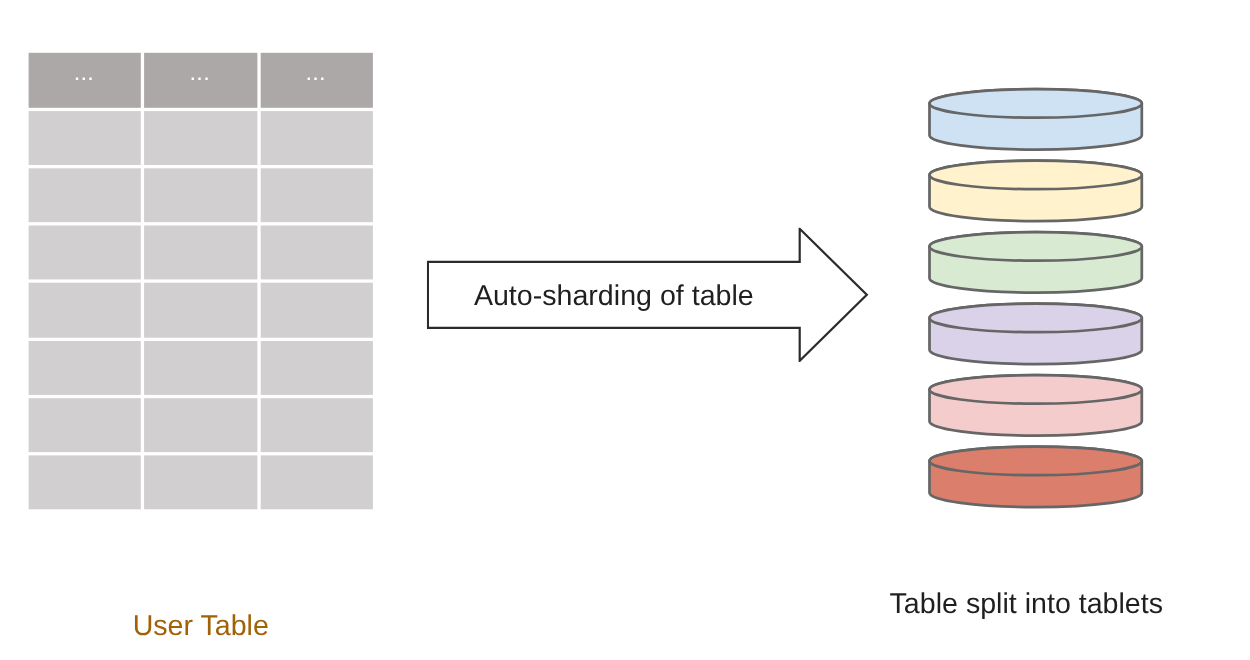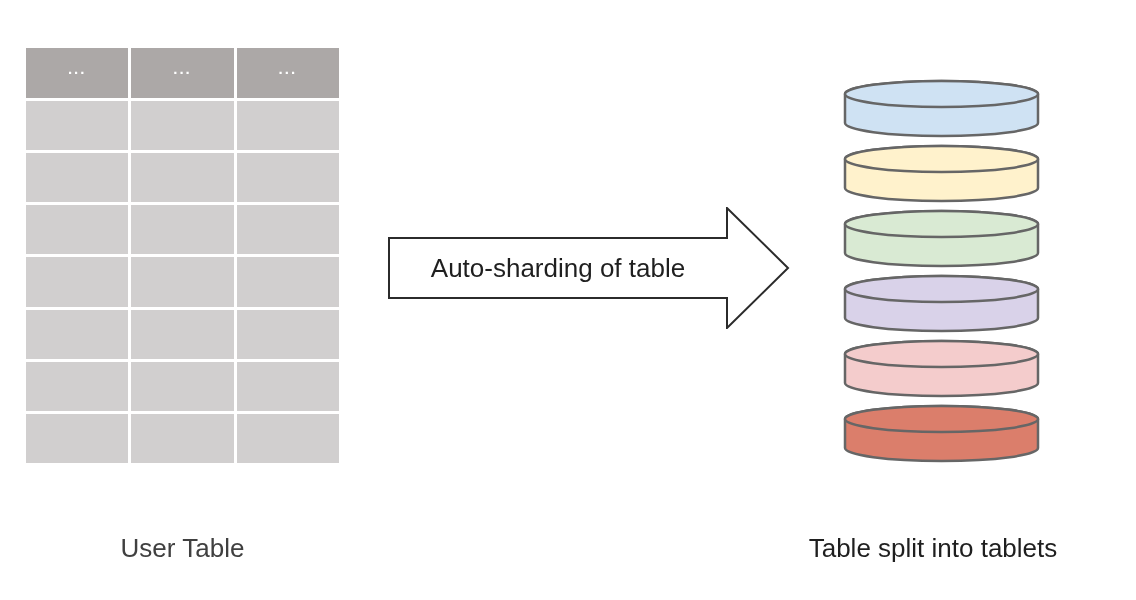--- a/index.html
+++ b/index.html
@@ -123,15 +123,15 @@
       <svg width="199" height="61" viewBox="0 0 199 61">
         <path d="M3,15 a96.5,13 0 0 1 193,0 l0,29 a96.5,13 0 0 1 -193,0 z" fill="#F4CCCC" stroke="#666666" stroke-width="2.5"></path>
         <ellipse cx="99.5" cy="15" rx="96.5" ry="13" fill="#F4CCCC" stroke="#666666" stroke-width="2.5"></ellipse>
       </svg>
       <svg width="199" height="61" viewBox="0 0 199 61">
         <path d="M3,15 a96.5,13 0 0 1 193,0 l0,29 a96.5,13 0 0 1 -193,0 z" fill="#DB7E6B" stroke="#666666" stroke-width="2.5"></path>
         <ellipse cx="99.5" cy="15" rx="96.5" ry="13" fill="#DB7E6B" stroke="#666666" stroke-width="2.5"></ellipse>
       </svg>
     </div>
 
-  <div class="caption caption-left" style="color: #404040;">User Table</div>
+  <div class="caption caption-left" style="color: #a16207; margin-top: 20px;">User Table</div>
   <div class="caption caption-right" style="color: rgb(31, 31, 31);">Table split into tablets</div>
 </div>
 
 </body></html>

